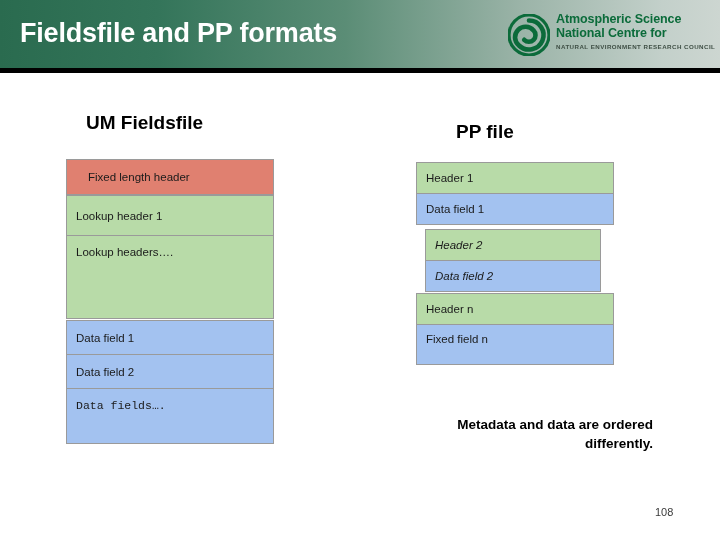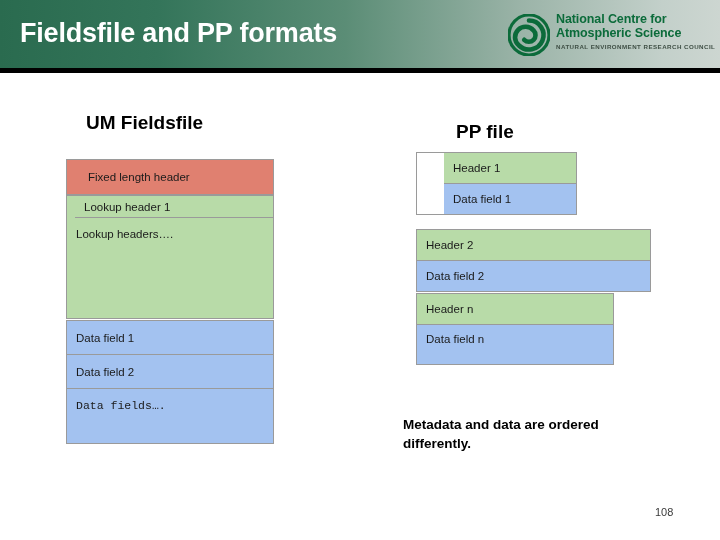--- a/index.html
+++ b/index.html
@@ -64,21 +64,21 @@
     box-sizing:border-box;
     font-size:11.5px;color:#1a1a1a;
     padding-left:9px;
     display:flex;align-items:center;
     white-space:nowrap;
   }
   .row.sep{border-bottom:1px solid #9a9a9a;}
   
   #caption{
     position:absolute;left:403px;top:415px;width:250px;
-    font-size:13.5px;font-weight:bold;color:#000000;line-height:19px;
+    font-size:13.5px;font-weight:bold;color:#000000;line-height:19px;text-align:right;
   }
   #page-number{
     position:absolute;left:655px;top:506px;
     font-size:11px;color:#3a3a3a;
   }
 </style>
 </head>
 <body>
 
 <div id="banner"></div>
@@ -86,51 +86,51 @@
 <div id="slide-title">Fieldsfile and PP formats</div>
 
 <div id="logo">
   <div id="logo-mark">
     <svg width="42" height="42" viewBox="0 0 42 42" xmlns="http://www.w3.org/2000/svg">
       <circle cx="21" cy="21" r="20" fill="none" stroke="#0b6b3a" stroke-width="3.2"></circle>
       <path d="M21 6.5 a14.5 14.5 0 1 1 -10.25 24.75 a10.5 10.5 0 1 1 14.8 -14.8 a6.6 6.6 0 1 1 -9.35 9.35" fill="none" stroke="#0b6b3a" stroke-width="4.6" stroke-linecap="round"></path>
     </svg>
   </div>
   <div id="logo-text">
+    <div class="logo-line">Atmospheric Science</div>
     <div class="logo-line">National Centre for</div>
-    <div class="logo-line">Atmospheric Science</div>
     <div id="logo-sub">NATURAL ENVIRONMENT RESEARCH COUNCIL</div>
   </div>
 </div>
 
 <div class="col-heading" id="um-heading">UM Fieldsfile</div>
 <div class="col-heading" id="pp-heading">PP file</div>
 
 <div class="block" id="um-fixed-header" style="left:66px;top:159px;width:208px;height:36px;background:#e08070;border:1px solid #9a9a9a;">Fixed length header</div>
 
 <div class="group" id="um-lookup-group" style="left:66px;top:195px;width:208px;height:124px;background:#b8dba8;">
-  <div class="row sep" style="height:22px;margin-left:8px;">Lookup header 1</div>
+  <div class="row sep" style="height:40px;">Lookup header 1</div>
   <div class="row" style="height:54px;align-items:flex-start;padding-top:10px;">Lookup headers….</div>
 </div>
 
 <div class="group" id="um-data-group" style="left:66px;top:320px;width:208px;height:124px;background:#a3c2f0;">
   <div class="row sep" style="height:34px;">Data field 1</div>
   <div class="row sep" style="height:34px;">Data field 2</div>
   <div class="row" style="height:54px;align-items:flex-start;padding-top:10px;font-family:Liberation Mono, monospace;">Data fields….</div>
 </div>
 
-<div class="group" id="pp-group-1" style="left:416px;top:152px;width:161px;height:63px;padding-left:27px;">
+<div class="group" id="pp-group-1" style="left:416px;top:162px;width:198px;height:63px;">
   <div class="row sep" style="height:31px;background:#b8dba8;">Header 1</div>
   <div class="row" style="height:30px;background:#a3c2f0;">Data field 1</div>
 </div>
 
-<div class="group" id="pp-group-2" style="left:416px;top:229px;width:235px;height:63px;">
+<div class="group" id="pp-group-2" style="left:425px;top:229px;width:176px;height:63px;font-style:italic;">
   <div class="row sep" style="height:31px;background:#b8dba8;">Header 2</div>
   <div class="row" style="height:30px;background:#a3c2f0;">Data field 2</div>
 </div>
 
 <div class="group" id="pp-group-3" style="left:416px;top:293px;width:198px;height:72px;">
   <div class="row sep" style="height:31px;background:#b8dba8;">Header n</div>
-  <div class="row" style="height:39px;align-items:flex-start;padding-top:8px;background:#a3c2f0;">Data field n</div>
+  <div class="row" style="height:39px;align-items:flex-start;padding-top:8px;background:#a3c2f0;">Fixed field n</div>
 </div>
 
 <div id="caption">Metadata and data are ordered differently.</div>
 <div id="page-number">108</div>
 
 </body></html>

